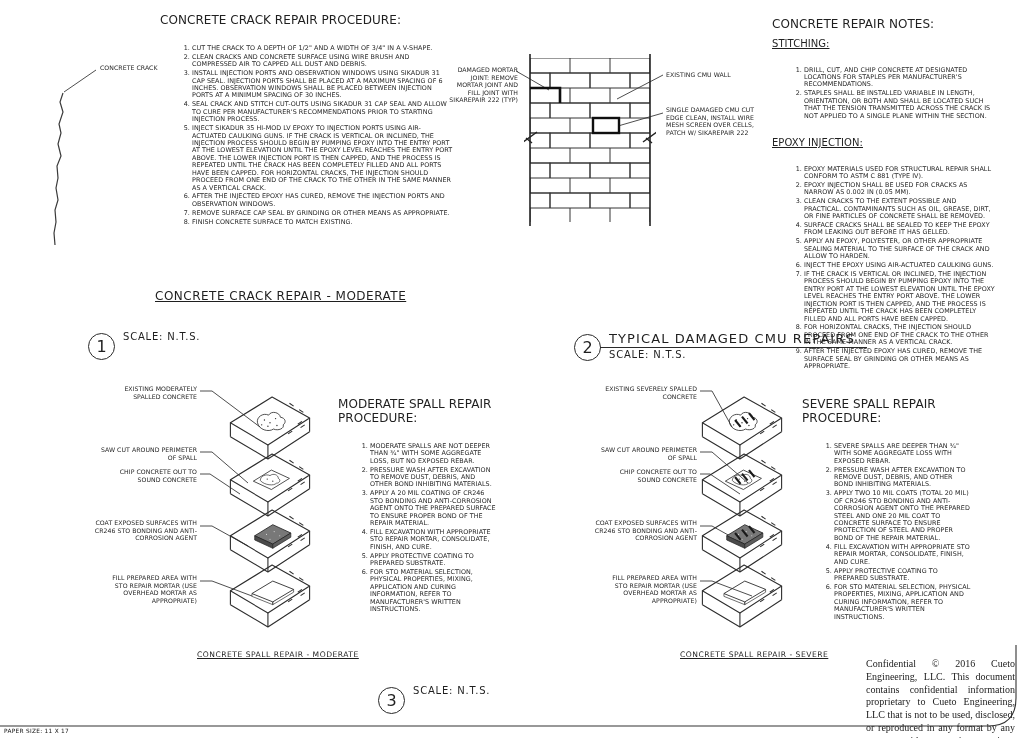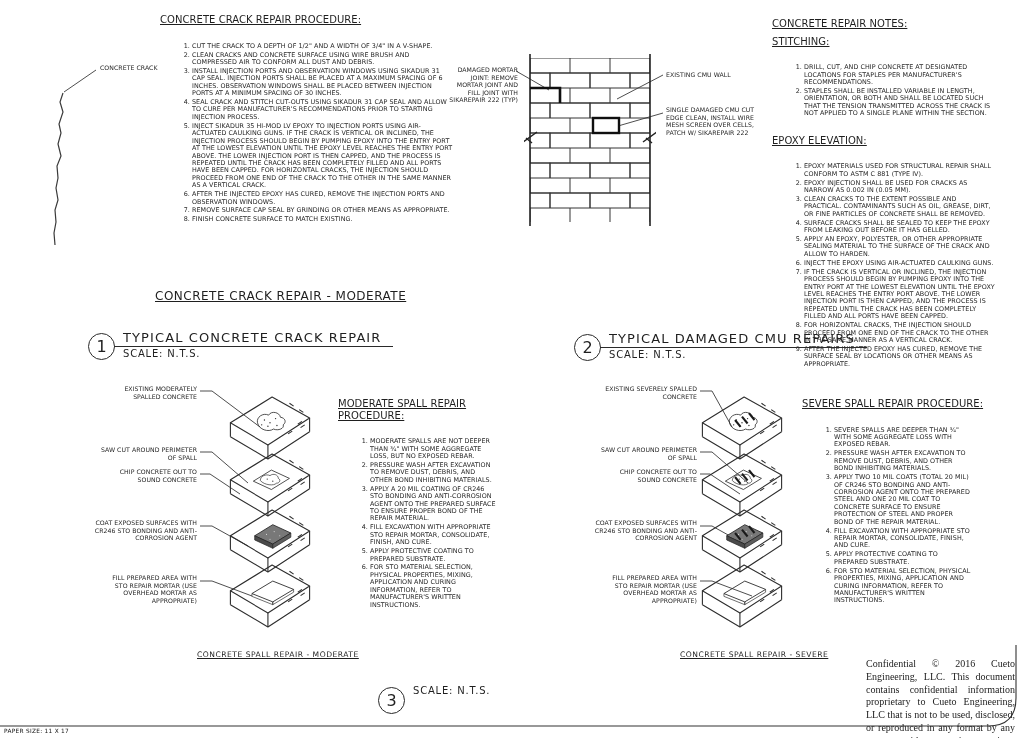--- a/index.html
+++ b/index.html
@@ -1,20 +1,20 @@
 <!DOCTYPE html>
 <html><head>
 <meta charset="utf-8">
 <style>
   html,body{margin:0;padding:0;background:#eaeaea;}
   .sheet{position:relative;width:1024px;height:738px;background:#ffffff;overflow:hidden;
          font-family:"DejaVu Sans","Liberation Sans",sans-serif;color:#1f1f1f;}
   
   .proc{position:absolute;font-size:6.4px;line-height:1.16;letter-spacing:.05px;}
-  .proc-heading{font-size:10px;text-decoration:underline;margin-bottom:7px;}
+  .proc-heading{font-size:12px;margin-bottom:7px;}
   .proc-sub{font-size:10px;text-decoration:underline;margin:6px 0 2px 0;}
   ol.plist{margin:17px;padding-left:15px;}
   ol.plist li{margin-bottom:1.5px;}
   
   .callout{position:absolute;font-size:6.2px;line-height:1.22;text-align:right;letter-spacing:.05px;}
   .callout.la{text-align:left;}
   
   .figlabel{position:absolute;font-size:7.6px;letter-spacing:.5px;text-decoration:underline;}
   .figlabel.sm{font-size:12px;}
   
@@ -113,52 +113,52 @@
       <path d="M700,581 L712,581 L752,596"></path>
     </g>
 
     <path d="M0,726 L988,726 Q1016,726 1016,698 L1016,645" fill="none" stroke="#333" stroke-width="1.1"></path>
   </svg>
 
   <div class="proc" style="left:160px;top:14px;width:310px;">
     <div class="proc-heading">CONCRETE CRACK REPAIR PROCEDURE:</div>
     <ol class="plist">
       <li>CUT THE CRACK TO A DEPTH OF 1/2" AND A WIDTH OF 3/4" IN A V-SHAPE.</li>
-      <li>CLEAN CRACKS AND CONCRETE SURFACE USING WIRE BRUSH AND COMPRESSED AIR TO CONFORM ALL DUST AND DEBRIS.</li>
+      <li>CLEAN CRACKS AND CONCRETE SURFACE USING WIRE BRUSH AND COMPRESSED AIR TO CAPPED ALL DUST AND DEBRIS.</li>
       <li>INSTALL INJECTION PORTS AND OBSERVATION WINDOWS USING SIKADUR 31 CAP SEAL. INJECTION PORTS SHALL BE PLACED AT A MAXIMUM SPACING OF 6 INCHES. OBSERVATION WINDOWS SHALL BE PLACED BETWEEN INJECTION PORTS AT A MINIMUM SPACING OF 30 INCHES.</li>
       <li>SEAL CRACK AND STITCH CUT-OUTS USING SIKADUR 31 CAP SEAL AND ALLOW TO CURE PER MANUFACTURER'S RECOMMENDATIONS PRIOR TO STARTING INJECTION PROCESS.</li>
       <li>INJECT SIKADUR 35 HI-MOD LV EPOXY TO INJECTION PORTS USING AIR-ACTUATED CAULKING GUNS. IF THE CRACK IS VERTICAL OR INCLINED, THE INJECTION PROCESS SHOULD BEGIN BY PUMPING EPOXY INTO THE ENTRY PORT AT THE LOWEST ELEVATION UNTIL THE EPOXY LEVEL REACHES THE ENTRY PORT ABOVE. THE LOWER INJECTION PORT IS THEN CAPPED, AND THE PROCESS IS REPEATED UNTIL THE CRACK HAS BEEN COMPLETELY FILLED AND ALL PORTS HAVE BEEN CAPPED. FOR HORIZONTAL CRACKS, THE INJECTION SHOULD PROCEED FROM ONE END OF THE CRACK TO THE OTHER IN THE SAME MANNER AS A VERTICAL CRACK.</li>
       <li>AFTER THE INJECTED EPOXY HAS CURED, REMOVE THE INJECTION PORTS AND OBSERVATION WINDOWS.</li>
       <li>REMOVE SURFACE CAP SEAL BY GRINDING OR OTHER MEANS AS APPROPRIATE.</li>
       <li>FINISH CONCRETE SURFACE TO MATCH EXISTING.</li>
     </ol>
   </div>
 
   <div class="callout la" style="left:100px;top:64px;width:80px;">CONCRETE CRACK</div>
 
   <div class="figlabel sm" style="left:155px;top:289px;">CONCRETE CRACK REPAIR - MODERATE</div>
 
   <div class="proc" style="left:772px;top:18px;width:240px;">
     <div class="proc-heading" style="margin-bottom:5px;">CONCRETE REPAIR NOTES:</div>
     <div class="proc-sub">STITCHING:</div>
     <ol class="plist">
       <li>DRILL, CUT, AND CHIP CONCRETE AT DESIGNATED LOCATIONS FOR STAPLES PER MANUFACTURER'S RECOMMENDATIONS.</li>
       <li>STAPLES SHALL BE INSTALLED VARIABLE IN LENGTH, ORIENTATION, OR BOTH AND SHALL BE LOCATED SUCH THAT THE TENSION TRANSMITTED ACROSS THE CRACK IS NOT APPLIED TO A SINGLE PLANE WITHIN THE SECTION.</li>
     </ol>
-    <div class="proc-sub">EPOXY ELEVATION:</div>
+    <div class="proc-sub">EPOXY INJECTION:</div>
     <ol class="plist">
       <li>EPOXY MATERIALS USED FOR STRUCTURAL REPAIR SHALL CONFORM TO ASTM C 881 (TYPE IV).</li>
       <li>EPOXY INJECTION SHALL BE USED FOR CRACKS AS NARROW AS 0.002 IN (0.05 MM).</li>
       <li>CLEAN CRACKS TO THE EXTENT POSSIBLE AND PRACTICAL. CONTAMINANTS SUCH AS OIL, GREASE, DIRT, OR FINE PARTICLES OF CONCRETE SHALL BE REMOVED.</li>
       <li>SURFACE CRACKS SHALL BE SEALED TO KEEP THE EPOXY FROM LEAKING OUT BEFORE IT HAS GELLED.</li>
       <li>APPLY AN EPOXY, POLYESTER, OR OTHER APPROPRIATE SEALING MATERIAL TO THE SURFACE OF THE CRACK AND ALLOW TO HARDEN.</li>
       <li>INJECT THE EPOXY USING AIR-ACTUATED CAULKING GUNS.</li>
       <li>IF THE CRACK IS VERTICAL OR INCLINED, THE INJECTION PROCESS SHOULD BEGIN BY PUMPING EPOXY INTO THE ENTRY PORT AT THE LOWEST ELEVATION UNTIL THE EPOXY LEVEL REACHES THE ENTRY PORT ABOVE. THE LOWER INJECTION PORT IS THEN CAPPED, AND THE PROCESS IS REPEATED UNTIL THE CRACK HAS BEEN COMPLETELY FILLED AND ALL PORTS HAVE BEEN CAPPED.</li>
       <li>FOR HORIZONTAL CRACKS, THE INJECTION SHOULD PROCEED FROM ONE END OF THE CRACK TO THE OTHER IN THE SAME MANNER AS A VERTICAL CRACK.</li>
-      <li>AFTER THE INJECTED EPOXY HAS CURED, REMOVE THE SURFACE SEAL BY LOCATIONS OR OTHER MEANS AS APPROPRIATE.</li>
+      <li>AFTER THE INJECTED EPOXY HAS CURED, REMOVE THE SURFACE SEAL BY GRINDING OR OTHER MEANS AS APPROPRIATE.</li>
     </ol>
   </div>
 
   <svg class="box-svg" style="left:524px;top:54px;" width="132" height="172" viewBox="0 0 132 172">
     <defs>
       <pattern id="bricks" x="6" y="4" width="40" height="30" patternUnits="userSpaceOnUse">
         <rect x="0" y="0" width="40" height="15" fill="none" stroke="#333" stroke-width="1"></rect>
         <rect x="-20" y="15" width="40" height="15" fill="none" stroke="#333" stroke-width="1"></rect>
         <rect x="20" y="15" width="40" height="15" fill="none" stroke="#333" stroke-width="1"></rect>
       </pattern>
@@ -176,21 +176,20 @@
     </g>
   </svg>
 
   <div class="callout" style="left:448px;top:66px;width:70px;">DAMAGED MORTAR JOINT: REMOVE MORTAR JOINT AND FILL JOINT WITH SIKAREPAIR 222 (TYP)</div>
   <div class="callout la" style="left:666px;top:71px;width:95px;">EXISTING CMU WALL</div>
   <div class="callout la" style="left:666px;top:106px;width:92px;">SINGLE DAMAGED CMU CUT EDGE CLEAN, INSTALL WIRE MESH SCREEN OVER CELLS, PATCH W/ SIKAREPAIR 222</div>
 
   <div class="detail" style="left:88px;top:330px;">
     <div class="bubble">1</div>
     <div class="dtext">
-      <div class="dtitle">TYPICAL CONCRETE CRACK REPAIR</div>
       <div class="dscale">SCALE: N.T.S.</div>
     </div>
   </div>
 
   <div class="detail" style="left:574px;top:331px;">
     <div class="bubble">2</div>
     <div class="dtext">
       <div class="dtitle">TYPICAL DAMAGED CMU REPAIRS</div>
       <div class="dscale">SCALE: N.T.S.</div>
     </div>

